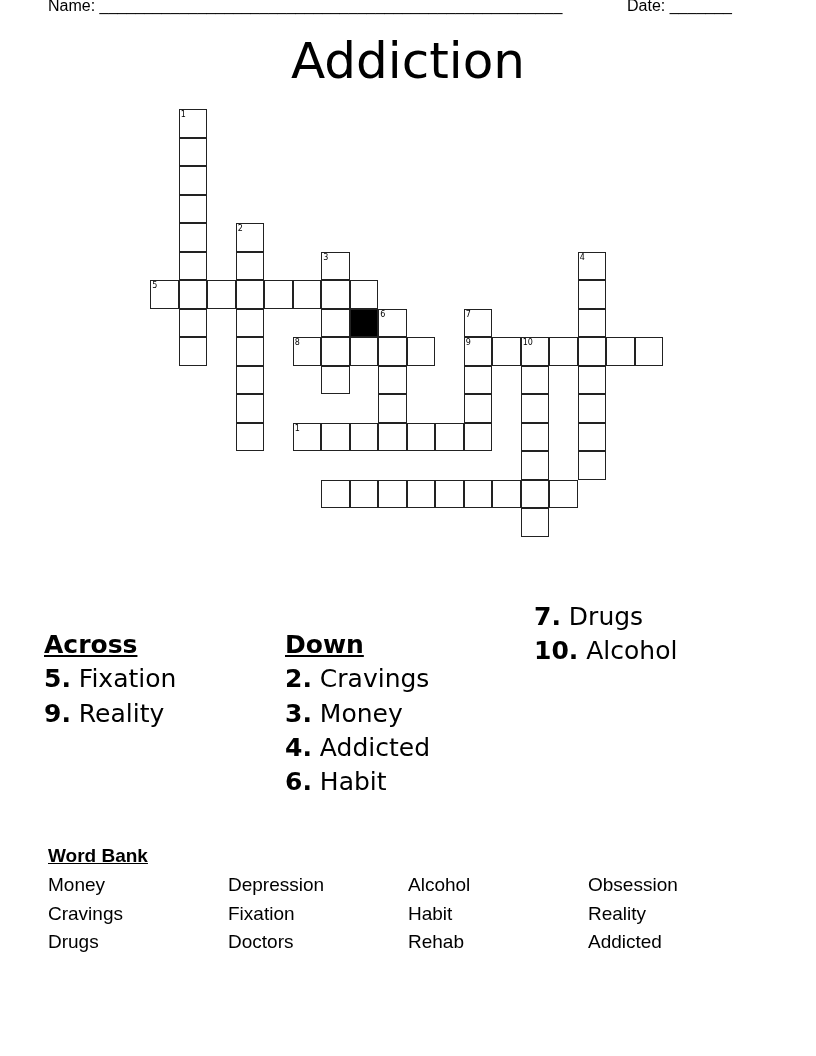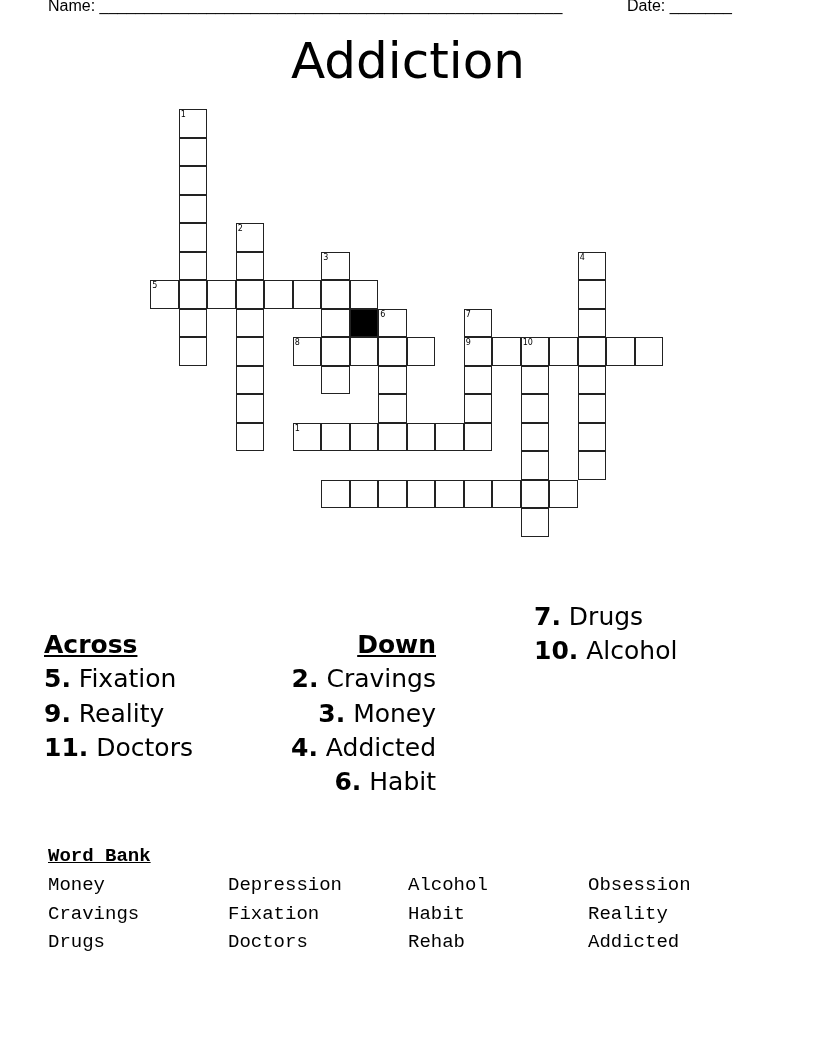--- a/index.html
+++ b/index.html
@@ -11,23 +11,23 @@
            font-family: "DejaVu Sans", sans-serif; font-size: 50px; letter-spacing: 0px; }
   .grid { position: absolute; left: 0; top: 0; width: 816px; height: 560px; }
   .cell { position: absolute; width: 28.5px; height: 28.5px; box-sizing: border-box;
           border: 1.5px solid #222; background: #fff; margin-left: -0.75px; margin-top: -0.75px; }
   .cell.black { background: #000; }
   .num { position: absolute; top: 0px; left: 1px; font-family: "DejaVu Sans", sans-serif; font-size: 8px; line-height: 9px; }
   .clues { position: absolute; font-family: "DejaVu Sans", sans-serif; font-size: 25px; line-height: 34.3px; }
   .clue-head { font-weight: bold; text-decoration: underline; }
   .clue-num { font-weight: bold; }
   #across { left: 44px; top: 628px; }
-  #down { left: 291px; top: 628px; text-align: right; }
+  #down { left: 285px; top: 628px; }
   #down2 { left: 534px; top: 600px; }
-  .wb { position: absolute; font-family: Liberation Mono, monospace; font-size: 19px; }
+  .wb { position: absolute; font-family: Liberation Sans, sans-serif; font-size: 19px; }
   .wb-head { left: 48px; top: 845px; font-weight: bold; text-decoration: underline; font-size: 19px; }
   .wb-item { line-height: 28.5px; }
 </style>
 </head>
 <body>
 
 <div class="hdr" id="name-line">Name: ____________________________________________________</div>
 <div class="hdr" id="date-line">Date: _______</div>
 
 <div class="title">Addiction</div>
@@ -130,21 +130,20 @@
     <div class="cell" style="left: 464.5px; top: 480.5px;"></div>
     <div class="cell" style="left: 493px; top: 480.5px;"></div>
     <div class="cell" style="left: 550px; top: 480.5px;"></div>
     <div class="cell black" style="left: 350.5px; top: 309.5px;"></div>
   </div>
 
 <div class="clues" id="across">
   <div class="clue-head">Across</div>
   <div><span class="clue-num">5.</span> <span>Fixation</span></div>
   <div><span class="clue-num">9.</span> <span>Reality</span></div>
-  <div><span class="clue-num">11.</span> <span>Doctors</span></div>
 </div>
 
 <div class="clues" id="down">
   <div class="clue-head">Down</div>
   <div><span class="clue-num">2.</span> <span>Cravings</span></div>
   <div><span class="clue-num">3.</span> <span>Money</span></div>
   <div><span class="clue-num">4.</span> <span>Addicted</span></div>
   <div><span class="clue-num">6.</span> <span>Habit</span></div>
 </div>
 

